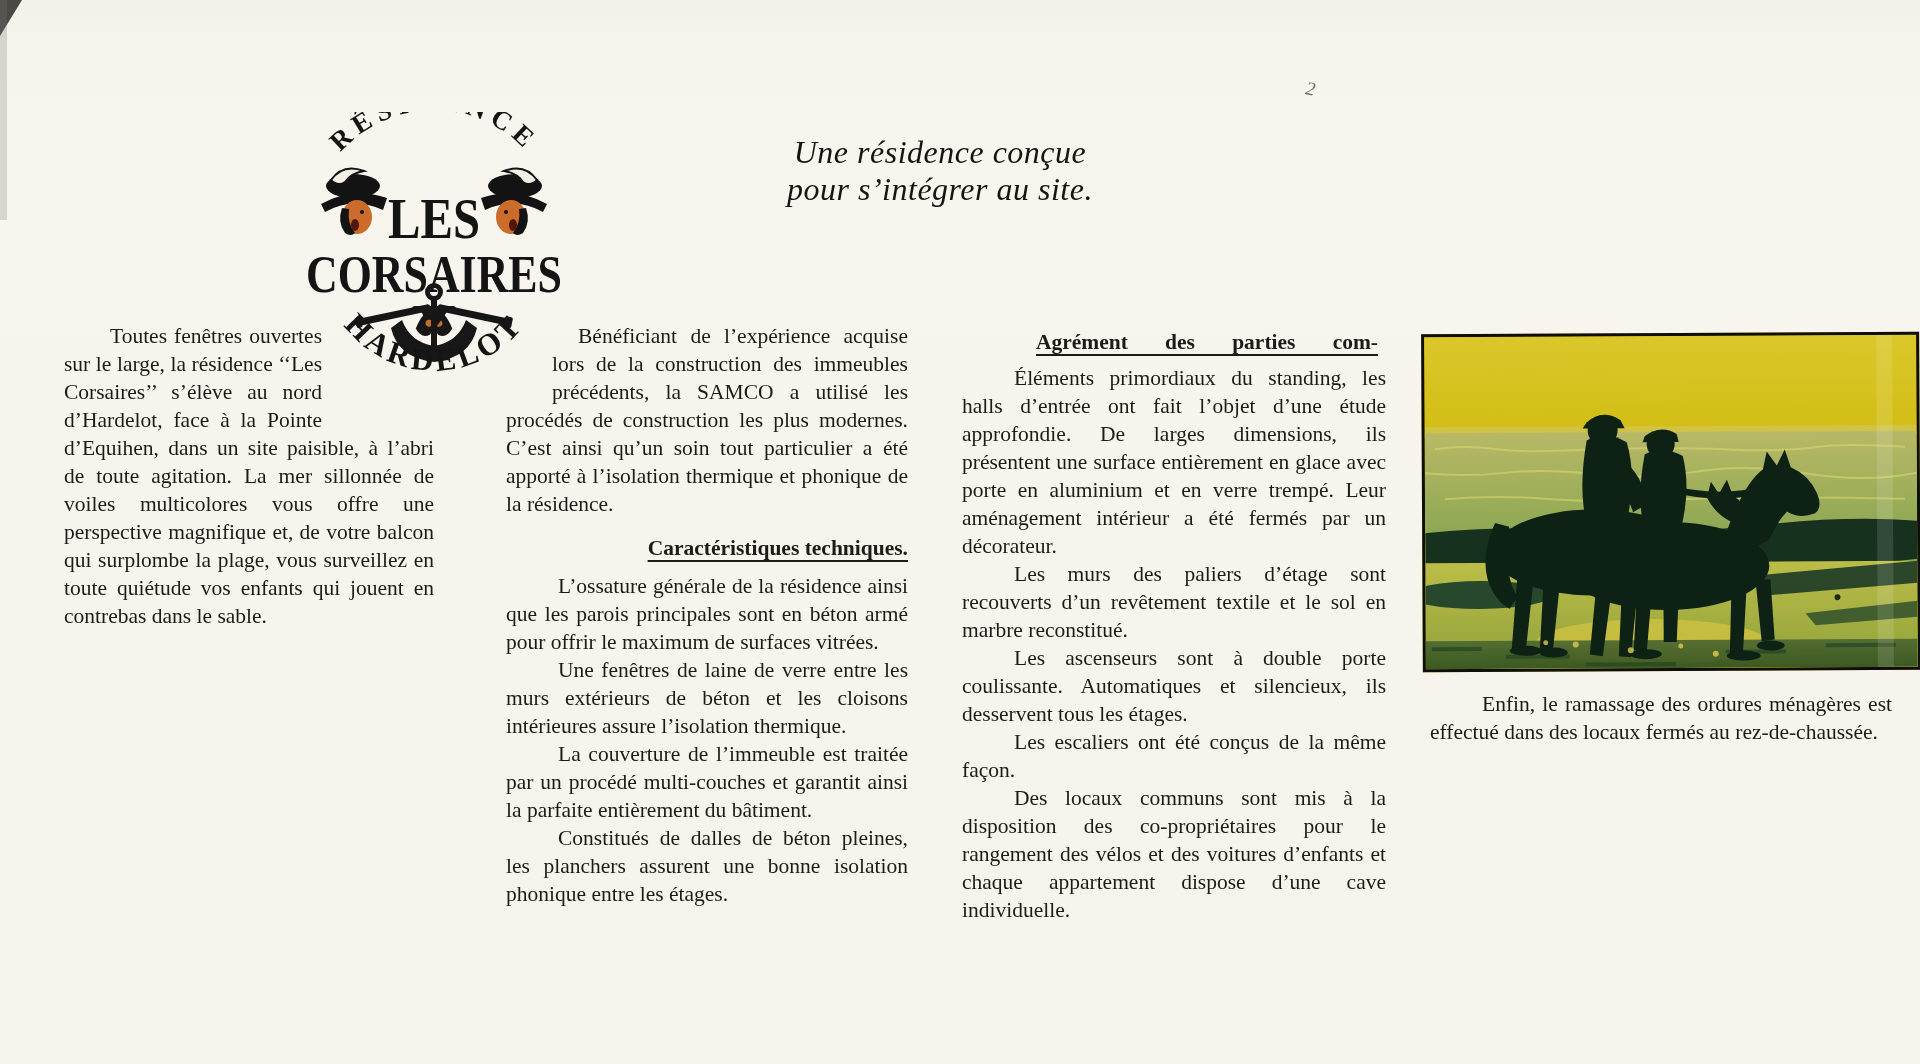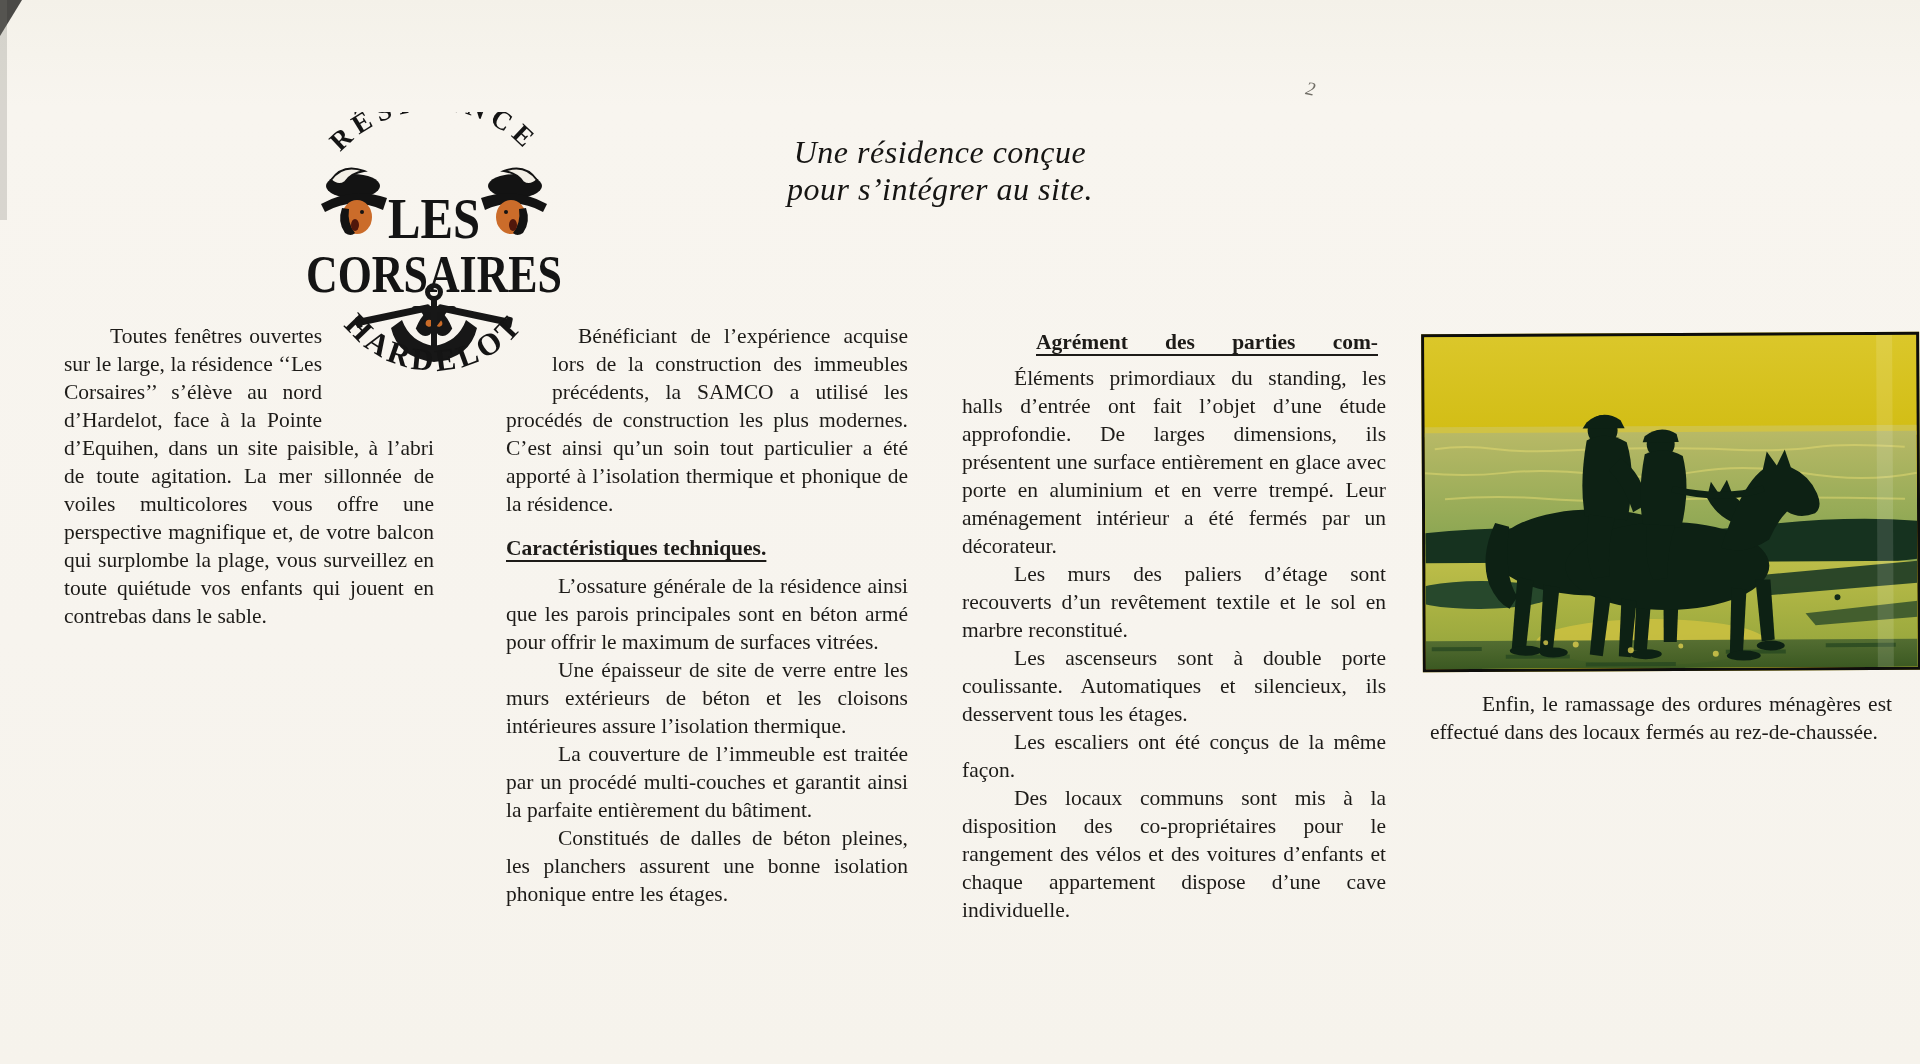--- a/index.html
+++ b/index.html
@@ -21,21 +21,21 @@
   .col p{margin:0;text-indent:52px;}
   .col1{left:64px;top:322px;width:370px;}
   .col1 p{text-indent:46px;}
   .col2{left:506px;top:322px;width:402px;}
   .col3{left:962px;top:320px;width:424px;}
   .col4{left:1430px;top:690px;width:462px;}
   .spacer-r{float:right;width:112px;height:86px;}
   .spacer-l{float:left;width:46px;height:58px;}
   .p-intro2{text-indent:26px !important;}
   h3{margin:8px;font-size:21.5px;line-height:28px;font-weight:700;}
-  .h-center{text-align:left;margin:16px 0 10px 0;}
+  .h-center{text-align:right;margin:16px 0 10px 0;}
   .u{text-decoration:underline;text-underline-offset:5px;text-decoration-thickness:2px;}
   .hl1{display:block;text-align:justify;text-align-last:justify;text-indent:66px;}
   .hl2{display:block;text-align:left;margin-bottom:2px;}
   .photo{position:absolute;left:1422px;top:333px;width:492px;height:332px;margin:0;
     border:3px solid #0e0e0c;overflow:hidden;transform:rotate(-0.3deg);background:#d8c31f;}
   .photo svg{display:block;width:100%;height:100%;}
 </style>
 </head>
 <body>
 
@@ -116,21 +116,21 @@
   <div class="col col1">
     <div class="spacer-r"></div>
     <p>Toutes fenêtres ouvertes sur le large, la résidence ‘‘Les Corsaires’’ s’élève au nord d’Hardelot, face à la Pointe d’Equihen, dans un site paisible, à l’abri de toute agitation. La mer sillonnée de voiles multicolores vous offre une perspective magnifique et, de votre balcon qui surplombe la plage, vous surveillez en toute quiétude vos enfants qui jouent en contrebas dans le sable.</p>
   </div>
 
   <div class="col col2">
     <div class="spacer-l"></div>
     <p class="p-intro2">Bénéficiant de l’expérience acquise lors de la construction des immeubles précédents, la SAMCO a utilisé les procédés de construction les plus modernes. C’est ainsi qu’un soin tout particulier a été apporté à l’isolation thermique et phonique de la résidence.</p>
     <h3 class="h-center"><span class="u">Caractéristiques techniques.</span></h3>
     <p>L’ossature générale de la résidence ainsi que les parois principales sont en béton armé pour offrir le maximum de surfaces vitrées.</p>
-    <p>Une épaisseur de site de verre entre les murs extérieurs de béton et les cloisons intérieures assure l’isolation thermique.</p>
+    <p>Une fenêtres de laine de verre entre les murs extérieurs de béton et les cloisons intérieures assure l’isolation thermique.</p>
     <p>La couverture de l’immeuble est traitée par un procédé multi-couches et garantit ainsi la parfaite entièrement du bâtiment.</p>
     <p>Constitués de dalles de béton pleines, les planchers assurent une bonne isolation phonique entre les étages.</p>
   </div>
 
   <div class="col col3">
     <h3>
       <span class="hl1"><span class="u">Agrément des parties com-</span></span>
     </h3>
     <p>Éléments primordiaux du standing, les halls d’entrée ont fait l’objet d’une étude approfondie. De larges dimensions, ils présentent une surface entièrement en glace avec porte en aluminium et en verre trempé. Leur aménagement intérieur a été fermés par un décorateur.</p>
     <p>Les murs des paliers d’étage sont recouverts d’un revêtement textile et le sol en marbre reconstitué.</p>

